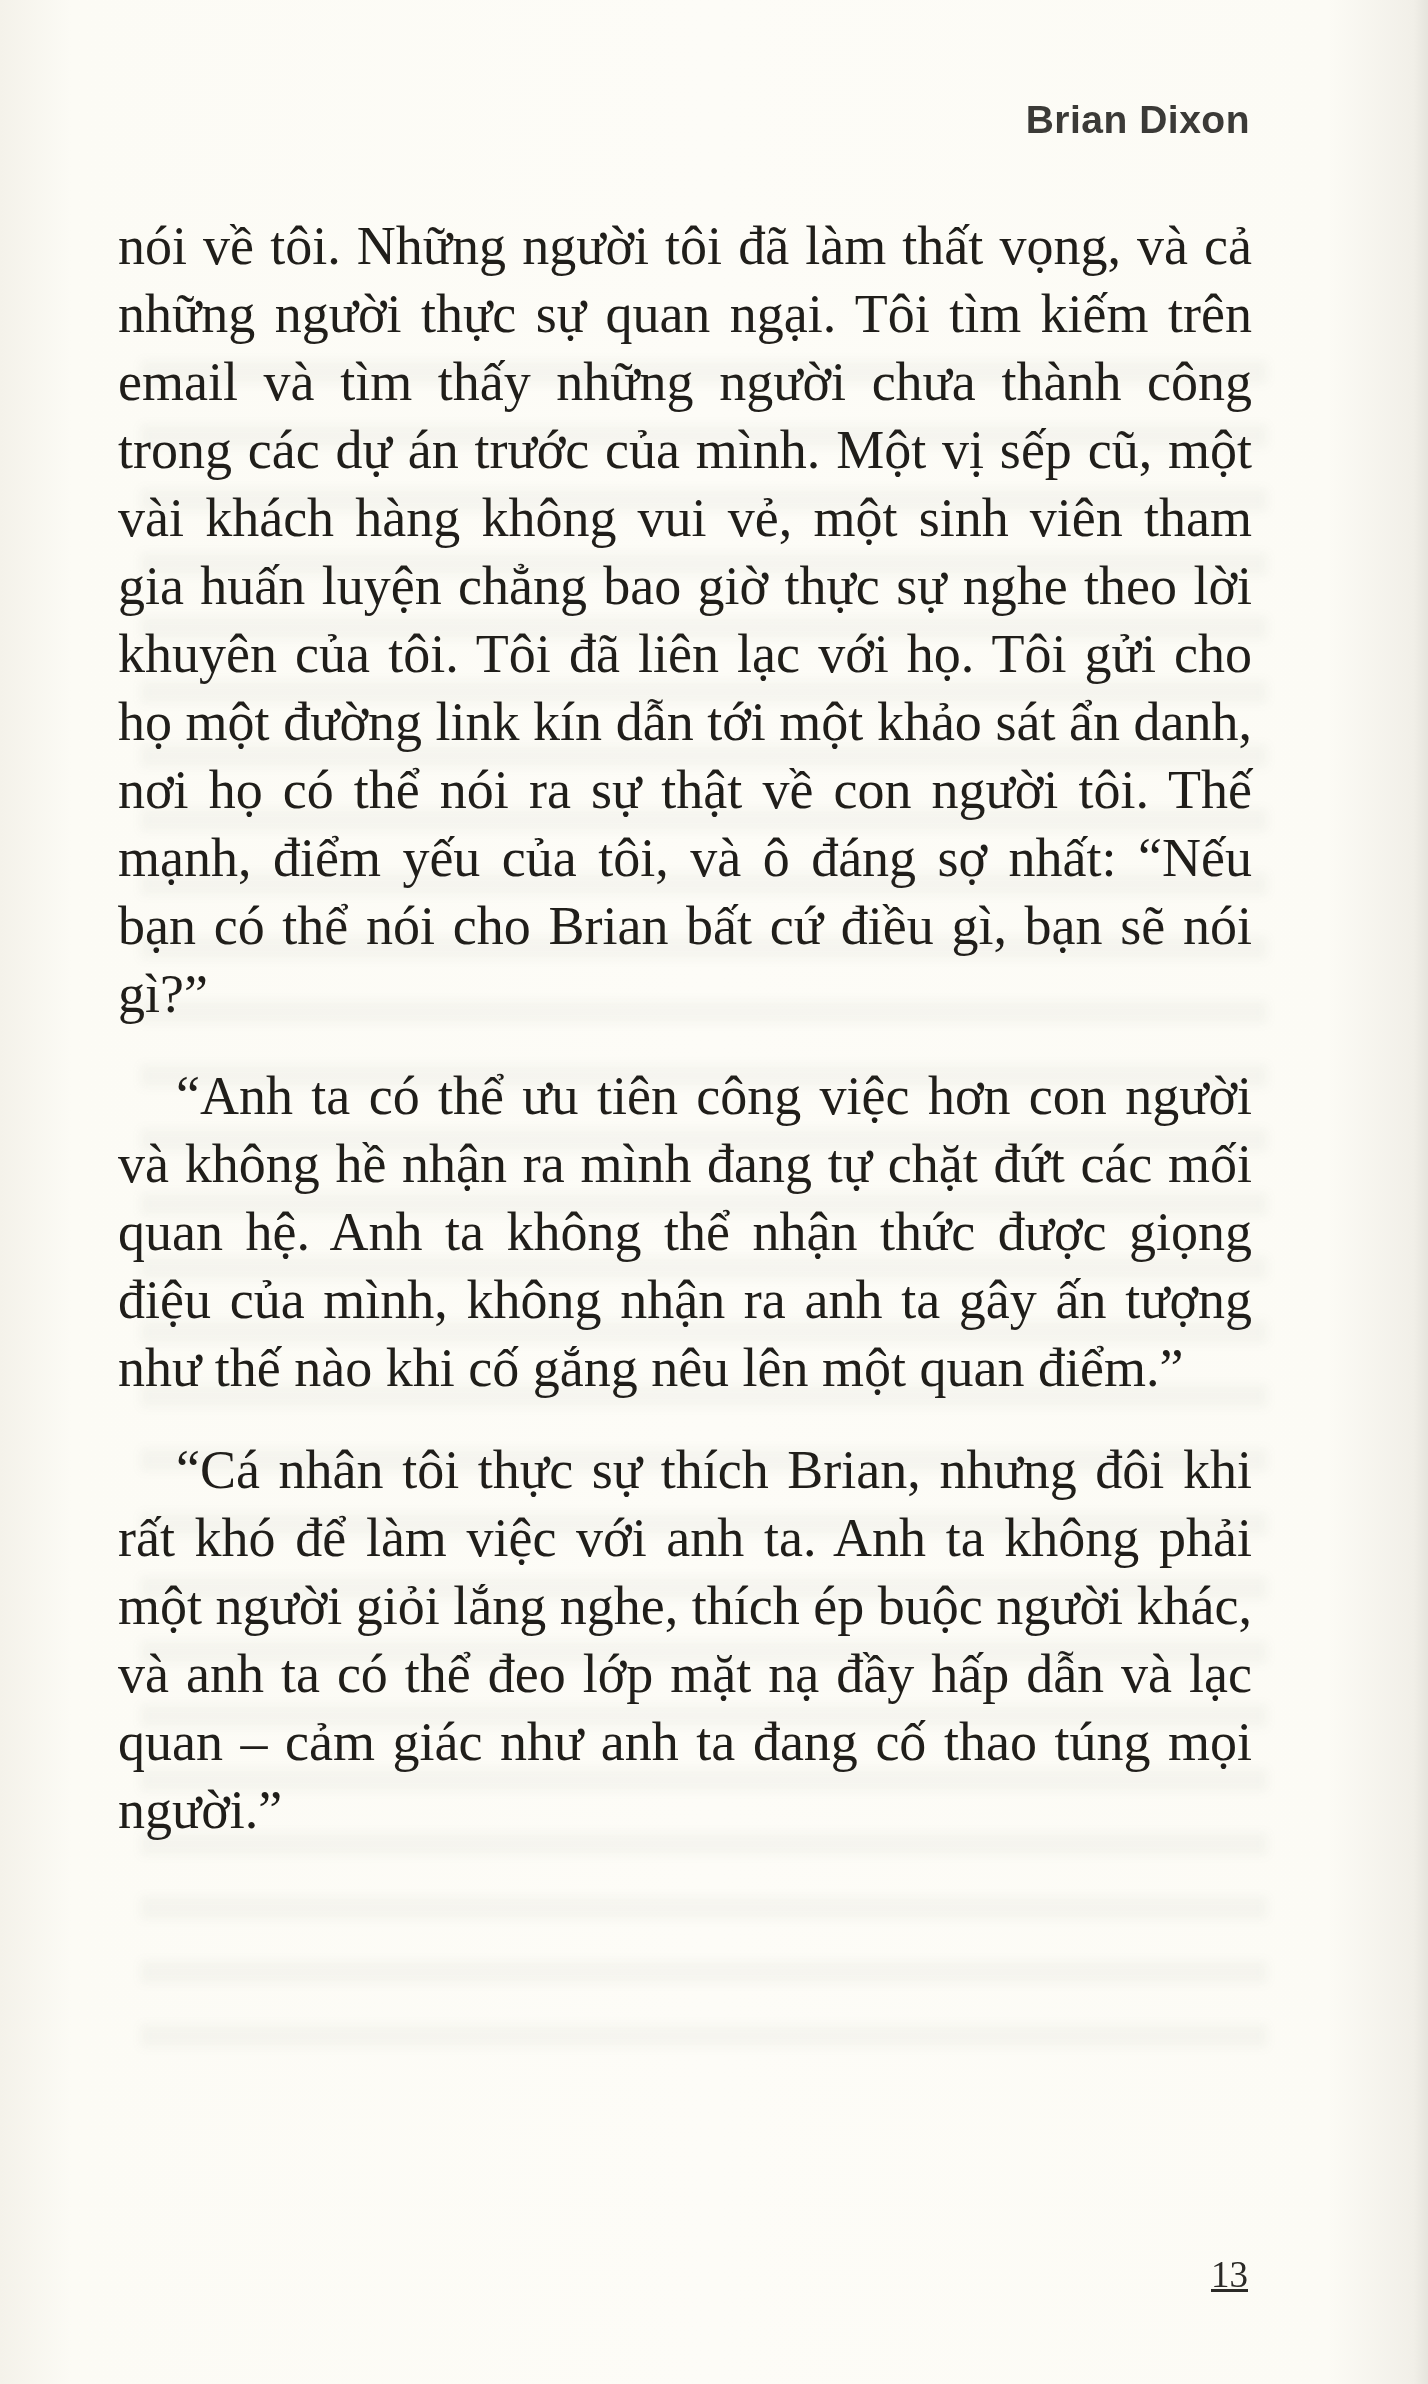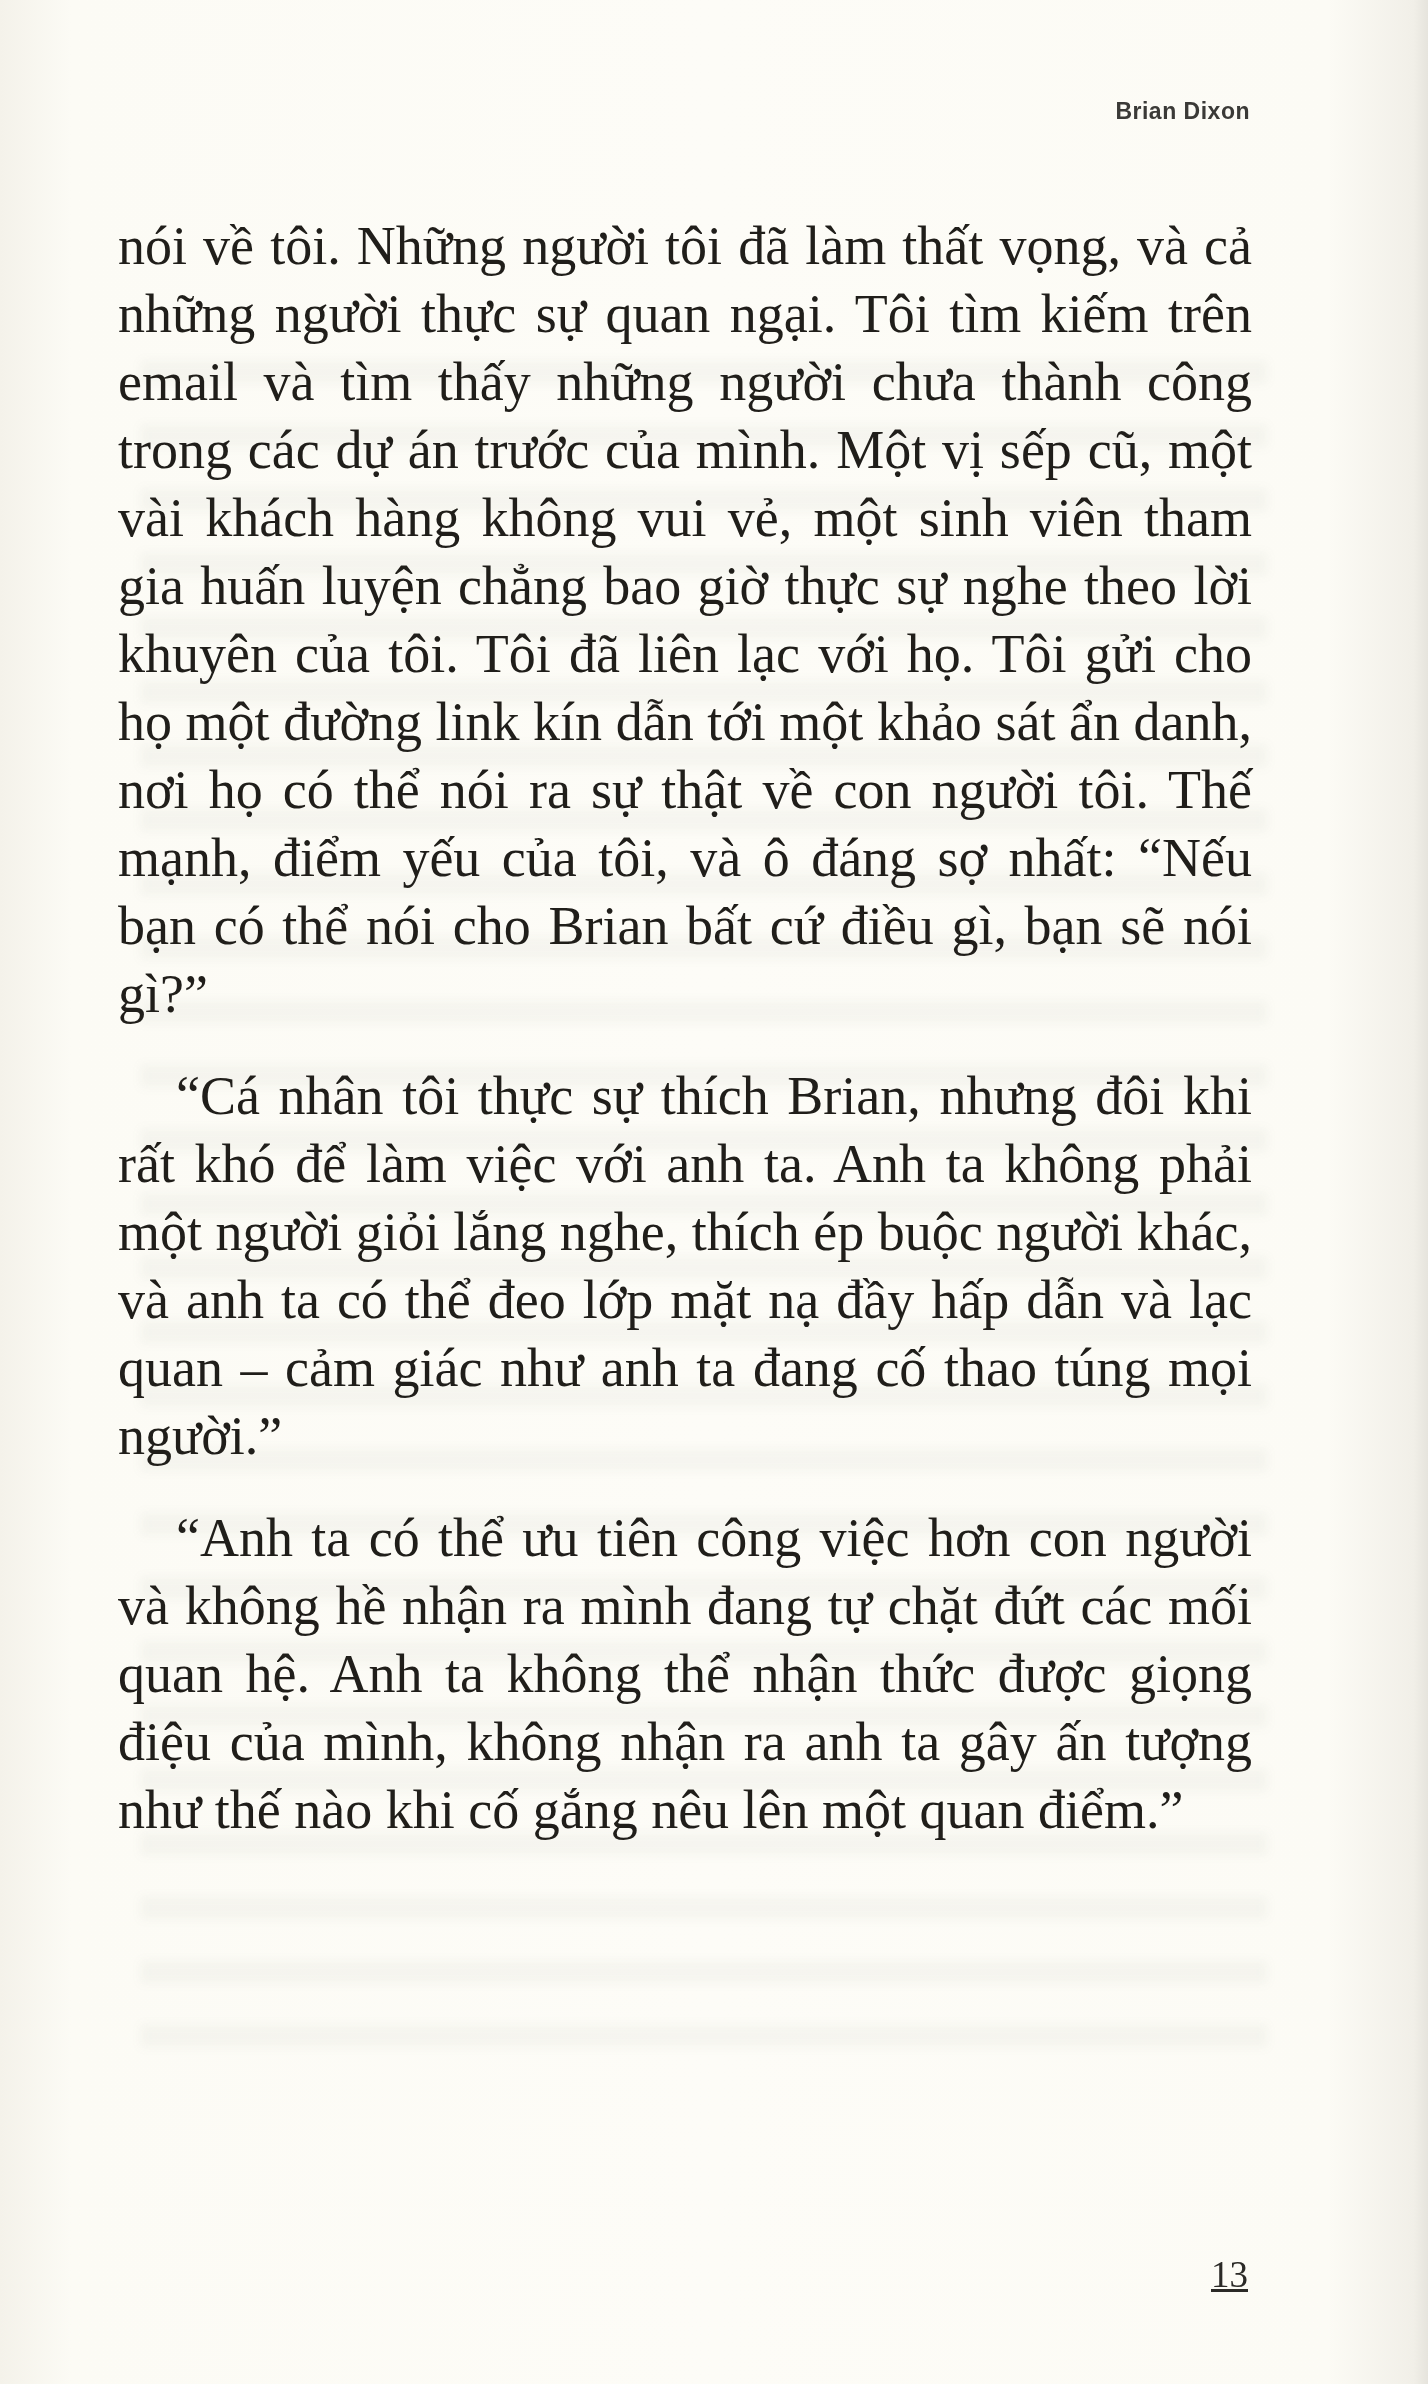--- a/index.html
+++ b/index.html
@@ -34,21 +34,21 @@
     filter: blur(5px);
     opacity: 0.55;
     pointer-events: none;
   }
   .running-header {
     position: absolute;
     top: 98px;
     right: 178px;
     font-family: "Liberation Sans", sans-serif;
     font-weight: 700;
-    font-size: 23px;
+    font-size: 39px;
     letter-spacing: 0.5px;
     color: #3b3a37;
     margin-left: 9px;
   }
   .content {
     position: absolute;
     top: 212px;
     left: 118px;
     right: 176px;
     font-size: 54px;
@@ -74,18 +74,18 @@
 </head>
 <body>
 
 <div class="page">
   <div class="bleed"></div>
 
   <div class="running-header">Brian Dixon</div>
 
   <div class="content">
     <p class="para">nói về tôi. Những người tôi đã làm thất vọng, và cả những người thực sự quan ngại. Tôi tìm kiếm trên email và tìm thấy những người chưa thành công trong các dự án trước của mình. Một vị sếp cũ, một vài khách hàng không vui vẻ, một sinh viên tham gia huấn luyện chẳng bao giờ thực sự nghe theo lời khuyên của tôi. Tôi đã liên lạc với họ. Tôi gửi cho họ một đường link kín dẫn tới một khảo sát ẩn danh, nơi họ có thể nói ra sự thật về con người tôi. Thế mạnh, điểm yếu của tôi, và ô đáng sợ nhất: “Nếu bạn có thể nói cho Brian bất cứ điều gì, bạn sẽ nói gì?”</p>
+    <p class="para indent">“Anh ta có thể ưu tiên công việc hơn con người và không hề nhận ra mình đang tự chặt đứt các mối quan hệ. Anh ta không thể nhận thức được giọng điệu của mình, không nhận ra anh ta gây ấn tượng như thế nào khi cố gắng nêu lên một quan điểm.”</p>
     <p class="para indent">“Cá nhân tôi thực sự thích Brian, nhưng đôi khi rất khó để làm việc với anh ta. Anh ta không phải một người giỏi lắng nghe, thích ép buộc người khác, và anh ta có thể đeo lớp mặt nạ đầy hấp dẫn và lạc quan – cảm giác như anh ta đang cố thao túng mọi người.”</p>
-    <p class="para indent">“Anh ta có thể ưu tiên công việc hơn con người và không hề nhận ra mình đang tự chặt đứt các mối quan hệ. Anh ta không thể nhận thức được giọng điệu của mình, không nhận ra anh ta gây ấn tượng như thế nào khi cố gắng nêu lên một quan điểm.”</p>
   </div>
 
   <div class="page-number">13</div>
 </div>
 
 </body></html>

